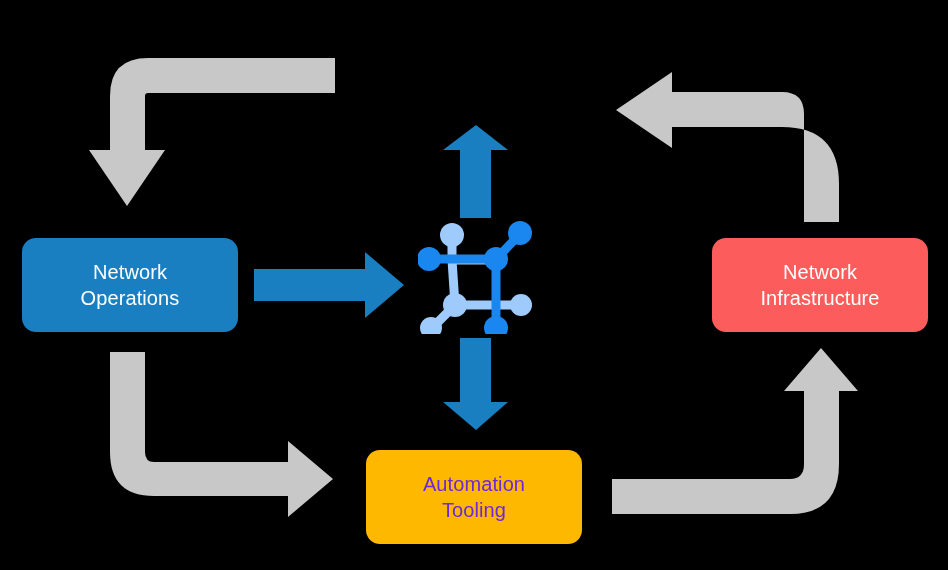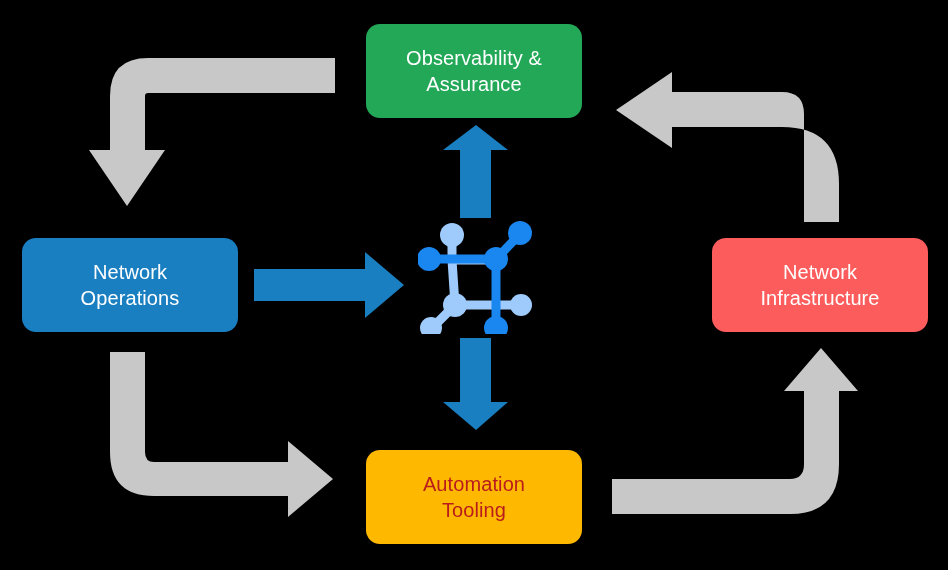--- a/index.html
+++ b/index.html
@@ -187,33 +187,29 @@
 
       <g fill="#1a86f0">
         <circle cx="11" cy="41" r="12"></circle>
         <circle cx="78" cy="41" r="12"></circle>
         <circle cx="102" cy="15" r="12"></circle>
         <circle cx="78" cy="110" r="12"></circle>
       </g>
     </svg>
   </div>
 
-  <div class="node-box" id="box-observability" style="background: rgb(34, 168, 87); color: rgb(255, 255, 255);">
-    <span class="label">Observability &amp;
-Assurance</span>
-  </div>
 
   <div class="node-box" id="box-operations" style="background: rgb(26, 127, 193); color: rgb(255, 255, 255);">
     <span class="label">Network
 Operations</span>
   </div>
 
   <div class="node-box" id="box-infrastructure" style="background: rgb(252, 92, 92); color: rgb(255, 255, 255);">
     <span class="label">Network
 Infrastructure</span>
   </div>
 
-  <div class="node-box" id="box-automation" style="background: rgb(255, 184, 0); color: #b91c1c;">
+  <div class="node-box" id="box-automation" style="background: rgb(255, 184, 0); color: #6d28d9;">
     <span class="label">Automation
 Tooling</span>
   </div>
 
 </div>
 
 </body></html>

